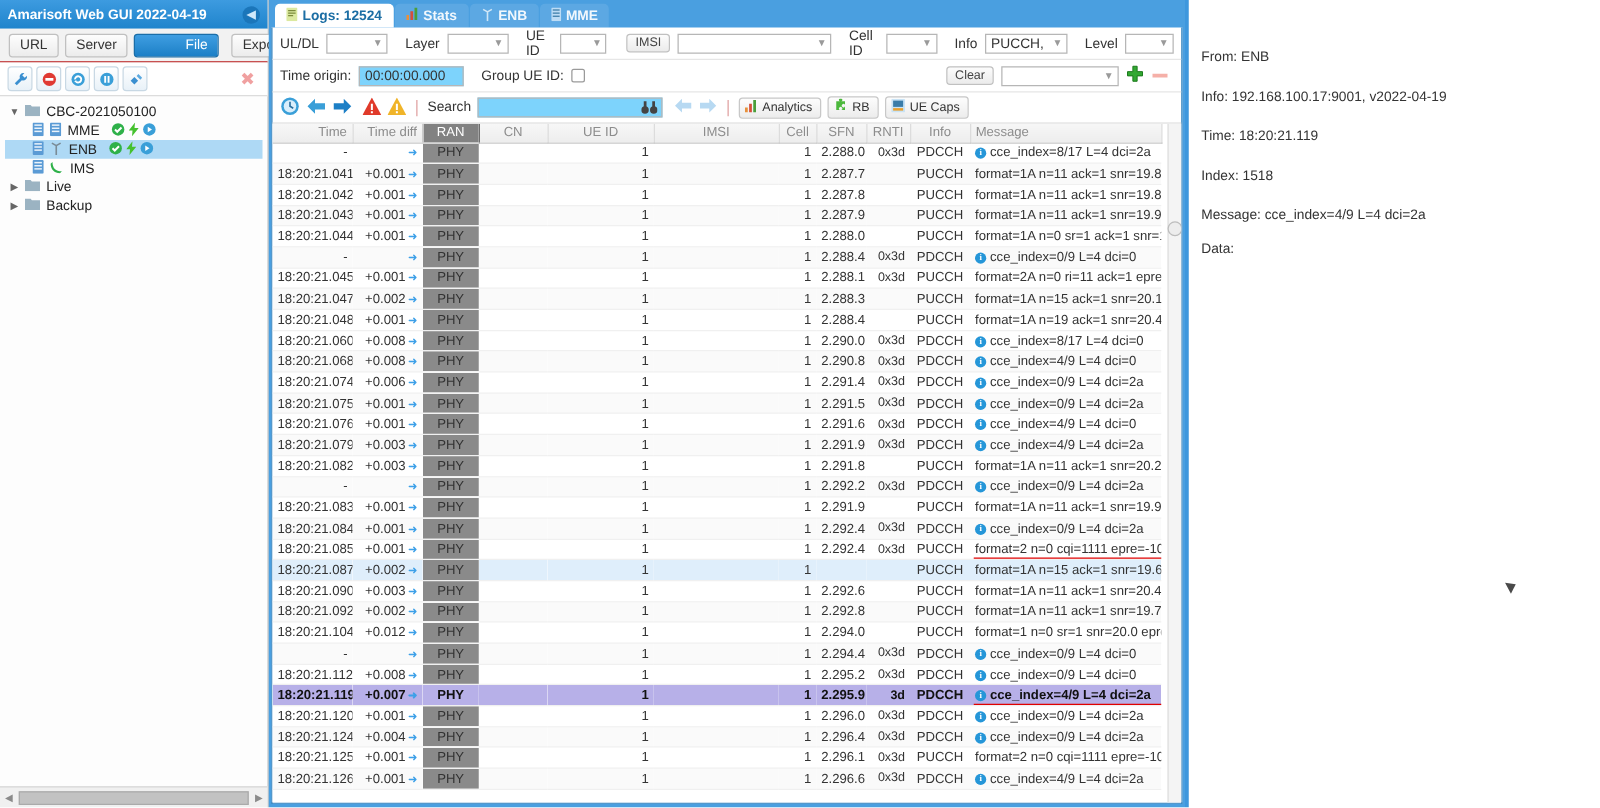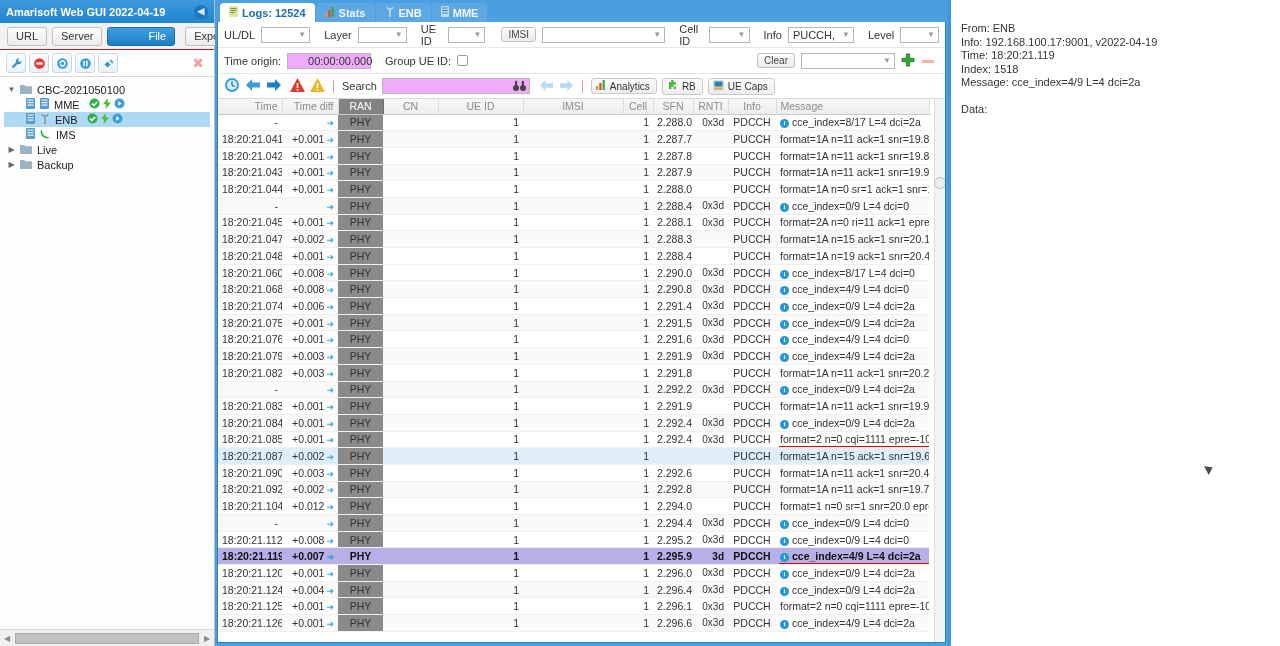--- a/index.html
+++ b/index.html
@@ -100,21 +100,21 @@
     height:16px; border:1px solid #b6b6b6; background:#fff;
     display:flex; align-items:center; justify-content:space-between;
     padding:0 3px 0 4px; font-size:11px; color:#333;
   }
   .sel-box .cv { white-space:nowrap; overflow:hidden; }
   .caret { color:#9a9a9a; font-size:8px; margin-left:4px; }
   .pill {
     border:1px solid #c0c0c0; border-radius:3px; padding:1px 6px;
     background:linear-gradient(#fcfcfc,#ebebeb); color:#444; font-size:10px;
   }
-  .txtbox { height:16px; border:1px solid #b6b6b6; background:#f0abfc; padding:0 20px;
+  .txtbox { height:16px; border:1px solid #b6b6b6; background:#7dd3fc; padding:0 4px;
             font-size:11px; display:flex; align-items:center; }
   .chk { width:11px; height:11px; border:1px solid #9a9a9a; background:#fff; border-radius:2px; }
 
   .actionbar {
     display:flex; align-items:center; gap:5px; padding:2px 6px;
     height:25px; border-bottom:1px solid #dadada; flex:none;
   }
   .sep { width:1px; height:13px; background:#e0a0a0; margin:0 3px; }
   .btn-ic {
     border:1px solid #c8c8c8; border-radius:3px; padding:1px 6px 1px 4px;
@@ -173,21 +173,21 @@
   #vscroll .grab {
     position:absolute; left:-1px; top:78px; width:12px; height:12px;
     border-radius:50%; background:#ededed; border:1px solid #bdbdbd;
   }
 
   
   #right-panel {
     position:absolute; left:948px; top:0; width:332px; height:646px;
     background:#fff; border-left:3px solid #3e97dd; padding:22px 0 0 10px;
   }
-  #right-panel .line { font-size:11px; color:#333; line-height:13.6px; white-space:nowrap; }
+  #right-panel .line { font-size:11px; color:#333; line-height:13.6px; white-space:nowrap;margin-top:18px; }
   #right-panel .data-label { margin-top:13px; font-size:11px; color:#333; }
   #right-panel pre.kv {
     margin:7px 0 0 0; padding-left:36px;
     font-family:"DejaVu Sans Mono", monospace; font-size:9.5px; color:#2a2a2a;
     line-height:12.6px;
   }
   #cursor {
     position:absolute; left:1206px; top:464px; width:0; height:0;
     border-left:7px solid #4a4a4a; border-bottom:5px solid transparent;
     border-top:5px solid transparent; transform: rotate(-28deg);

